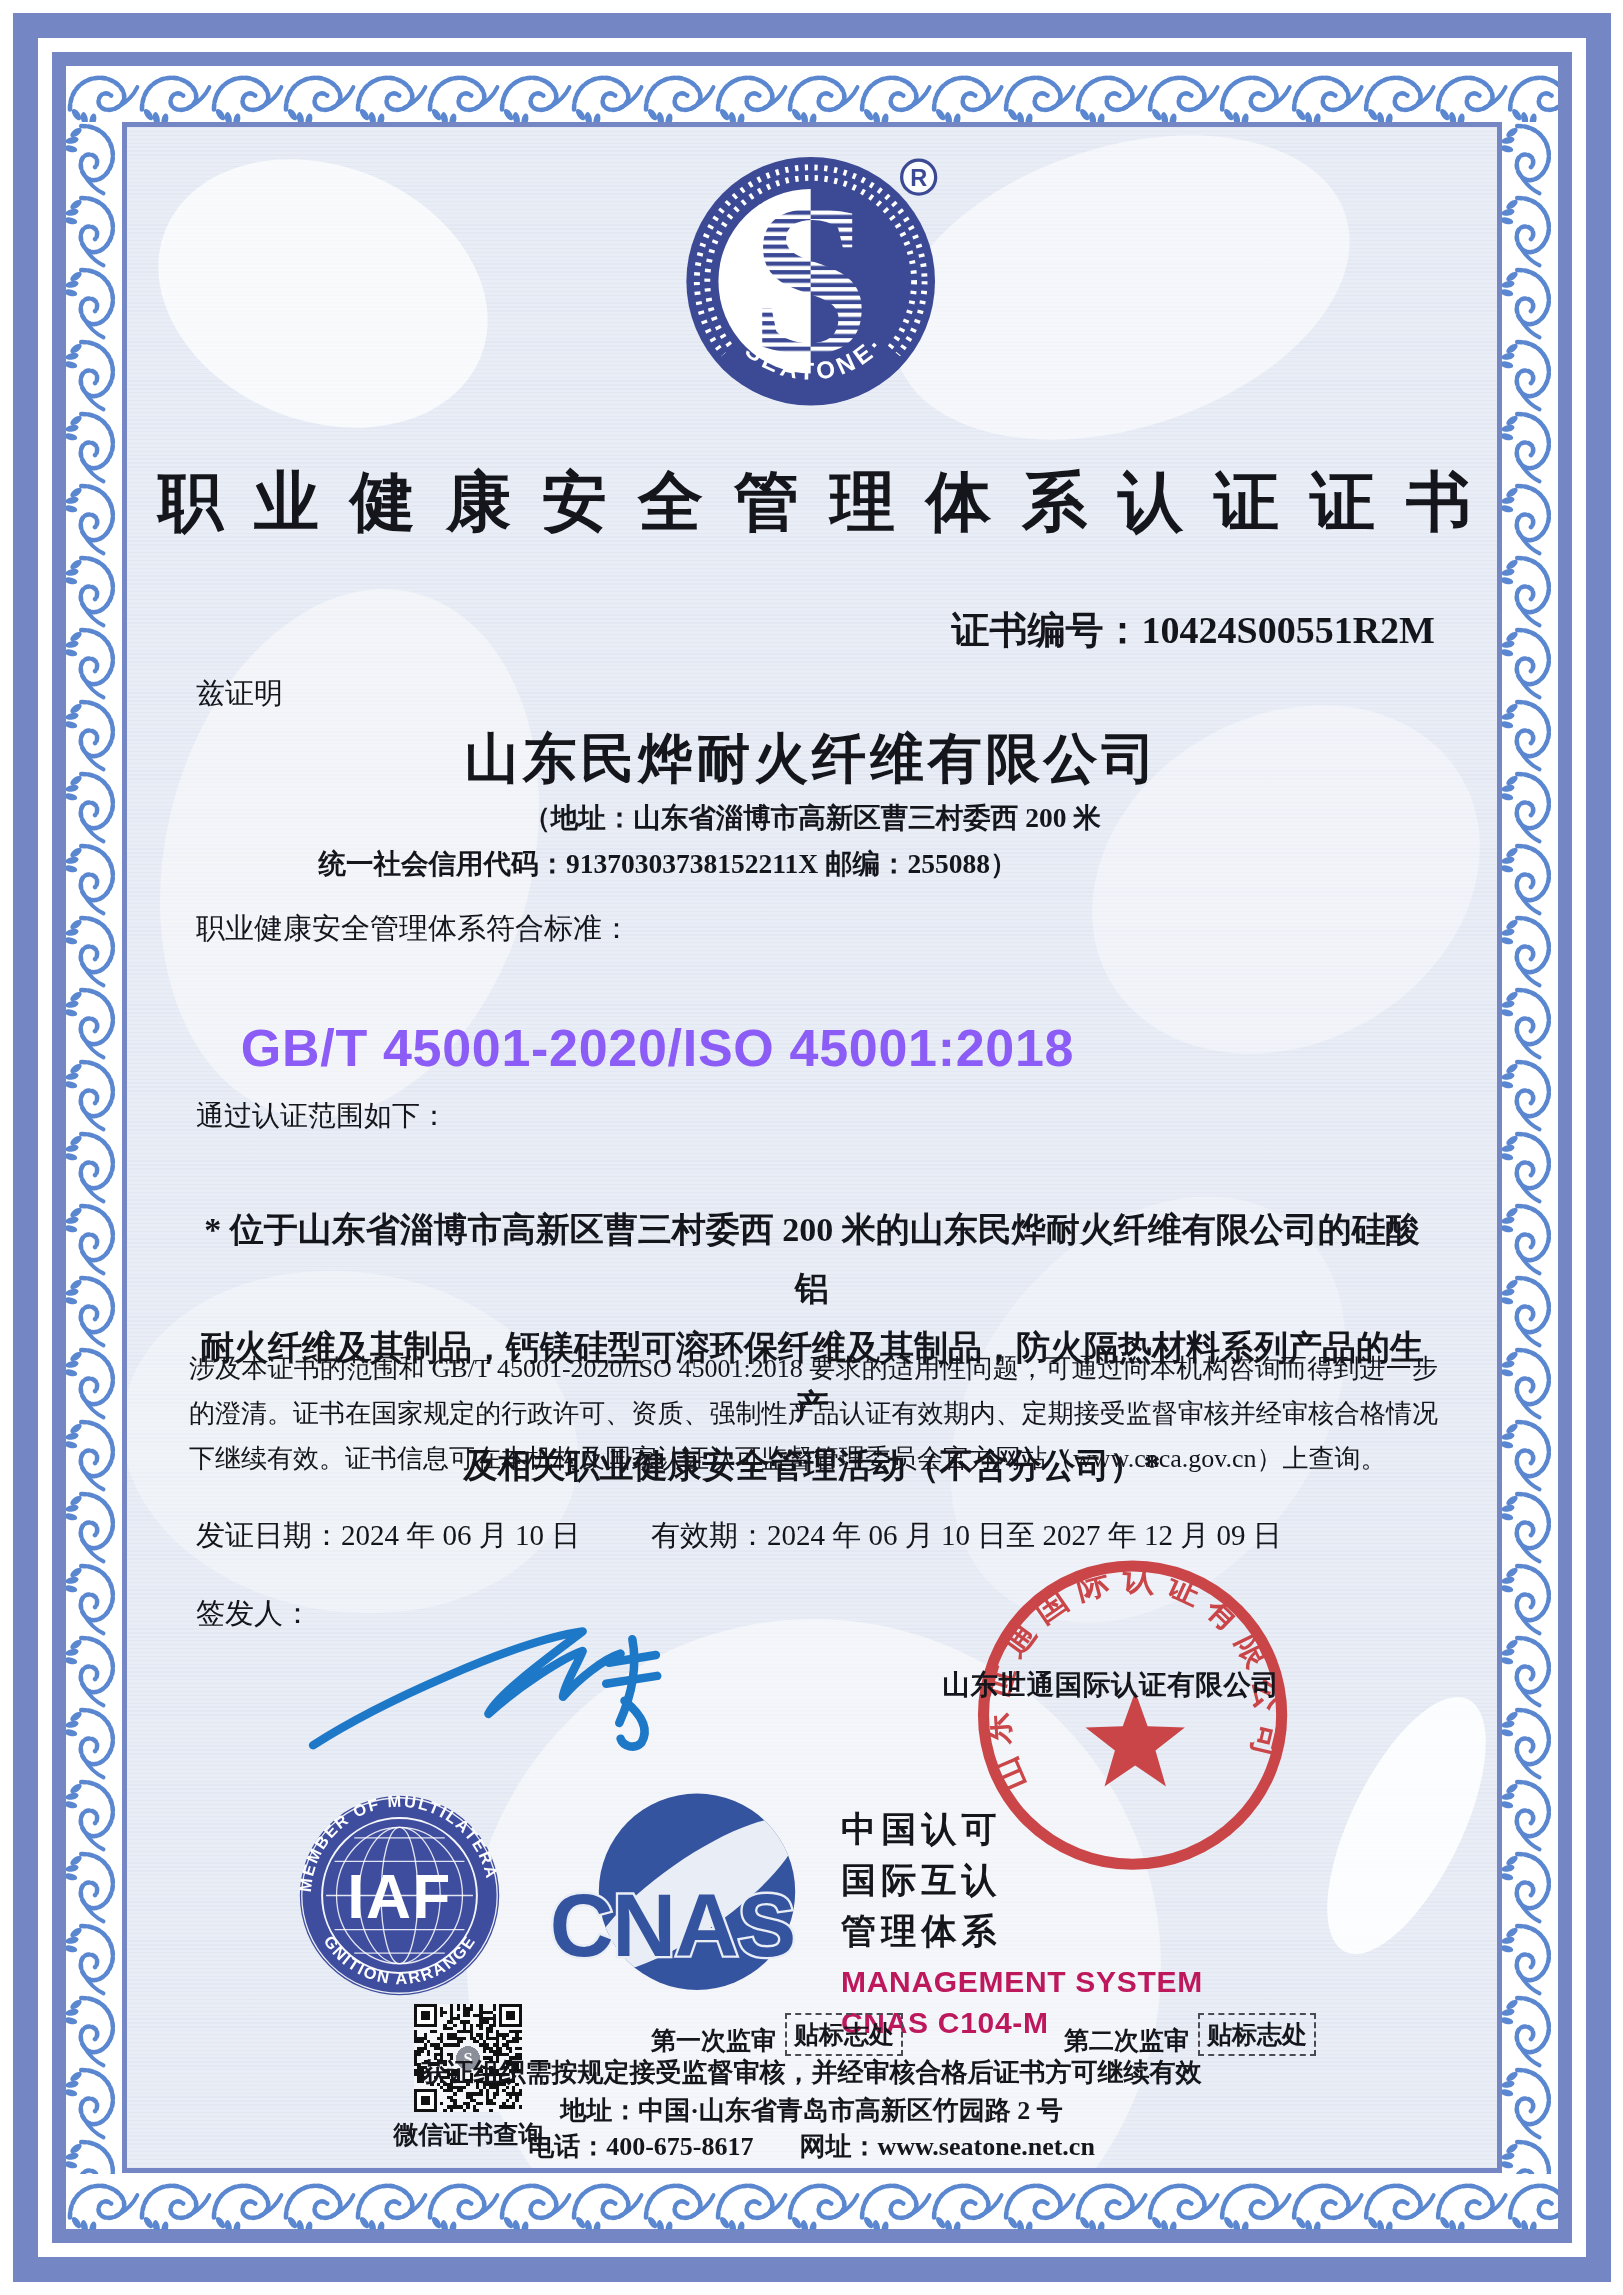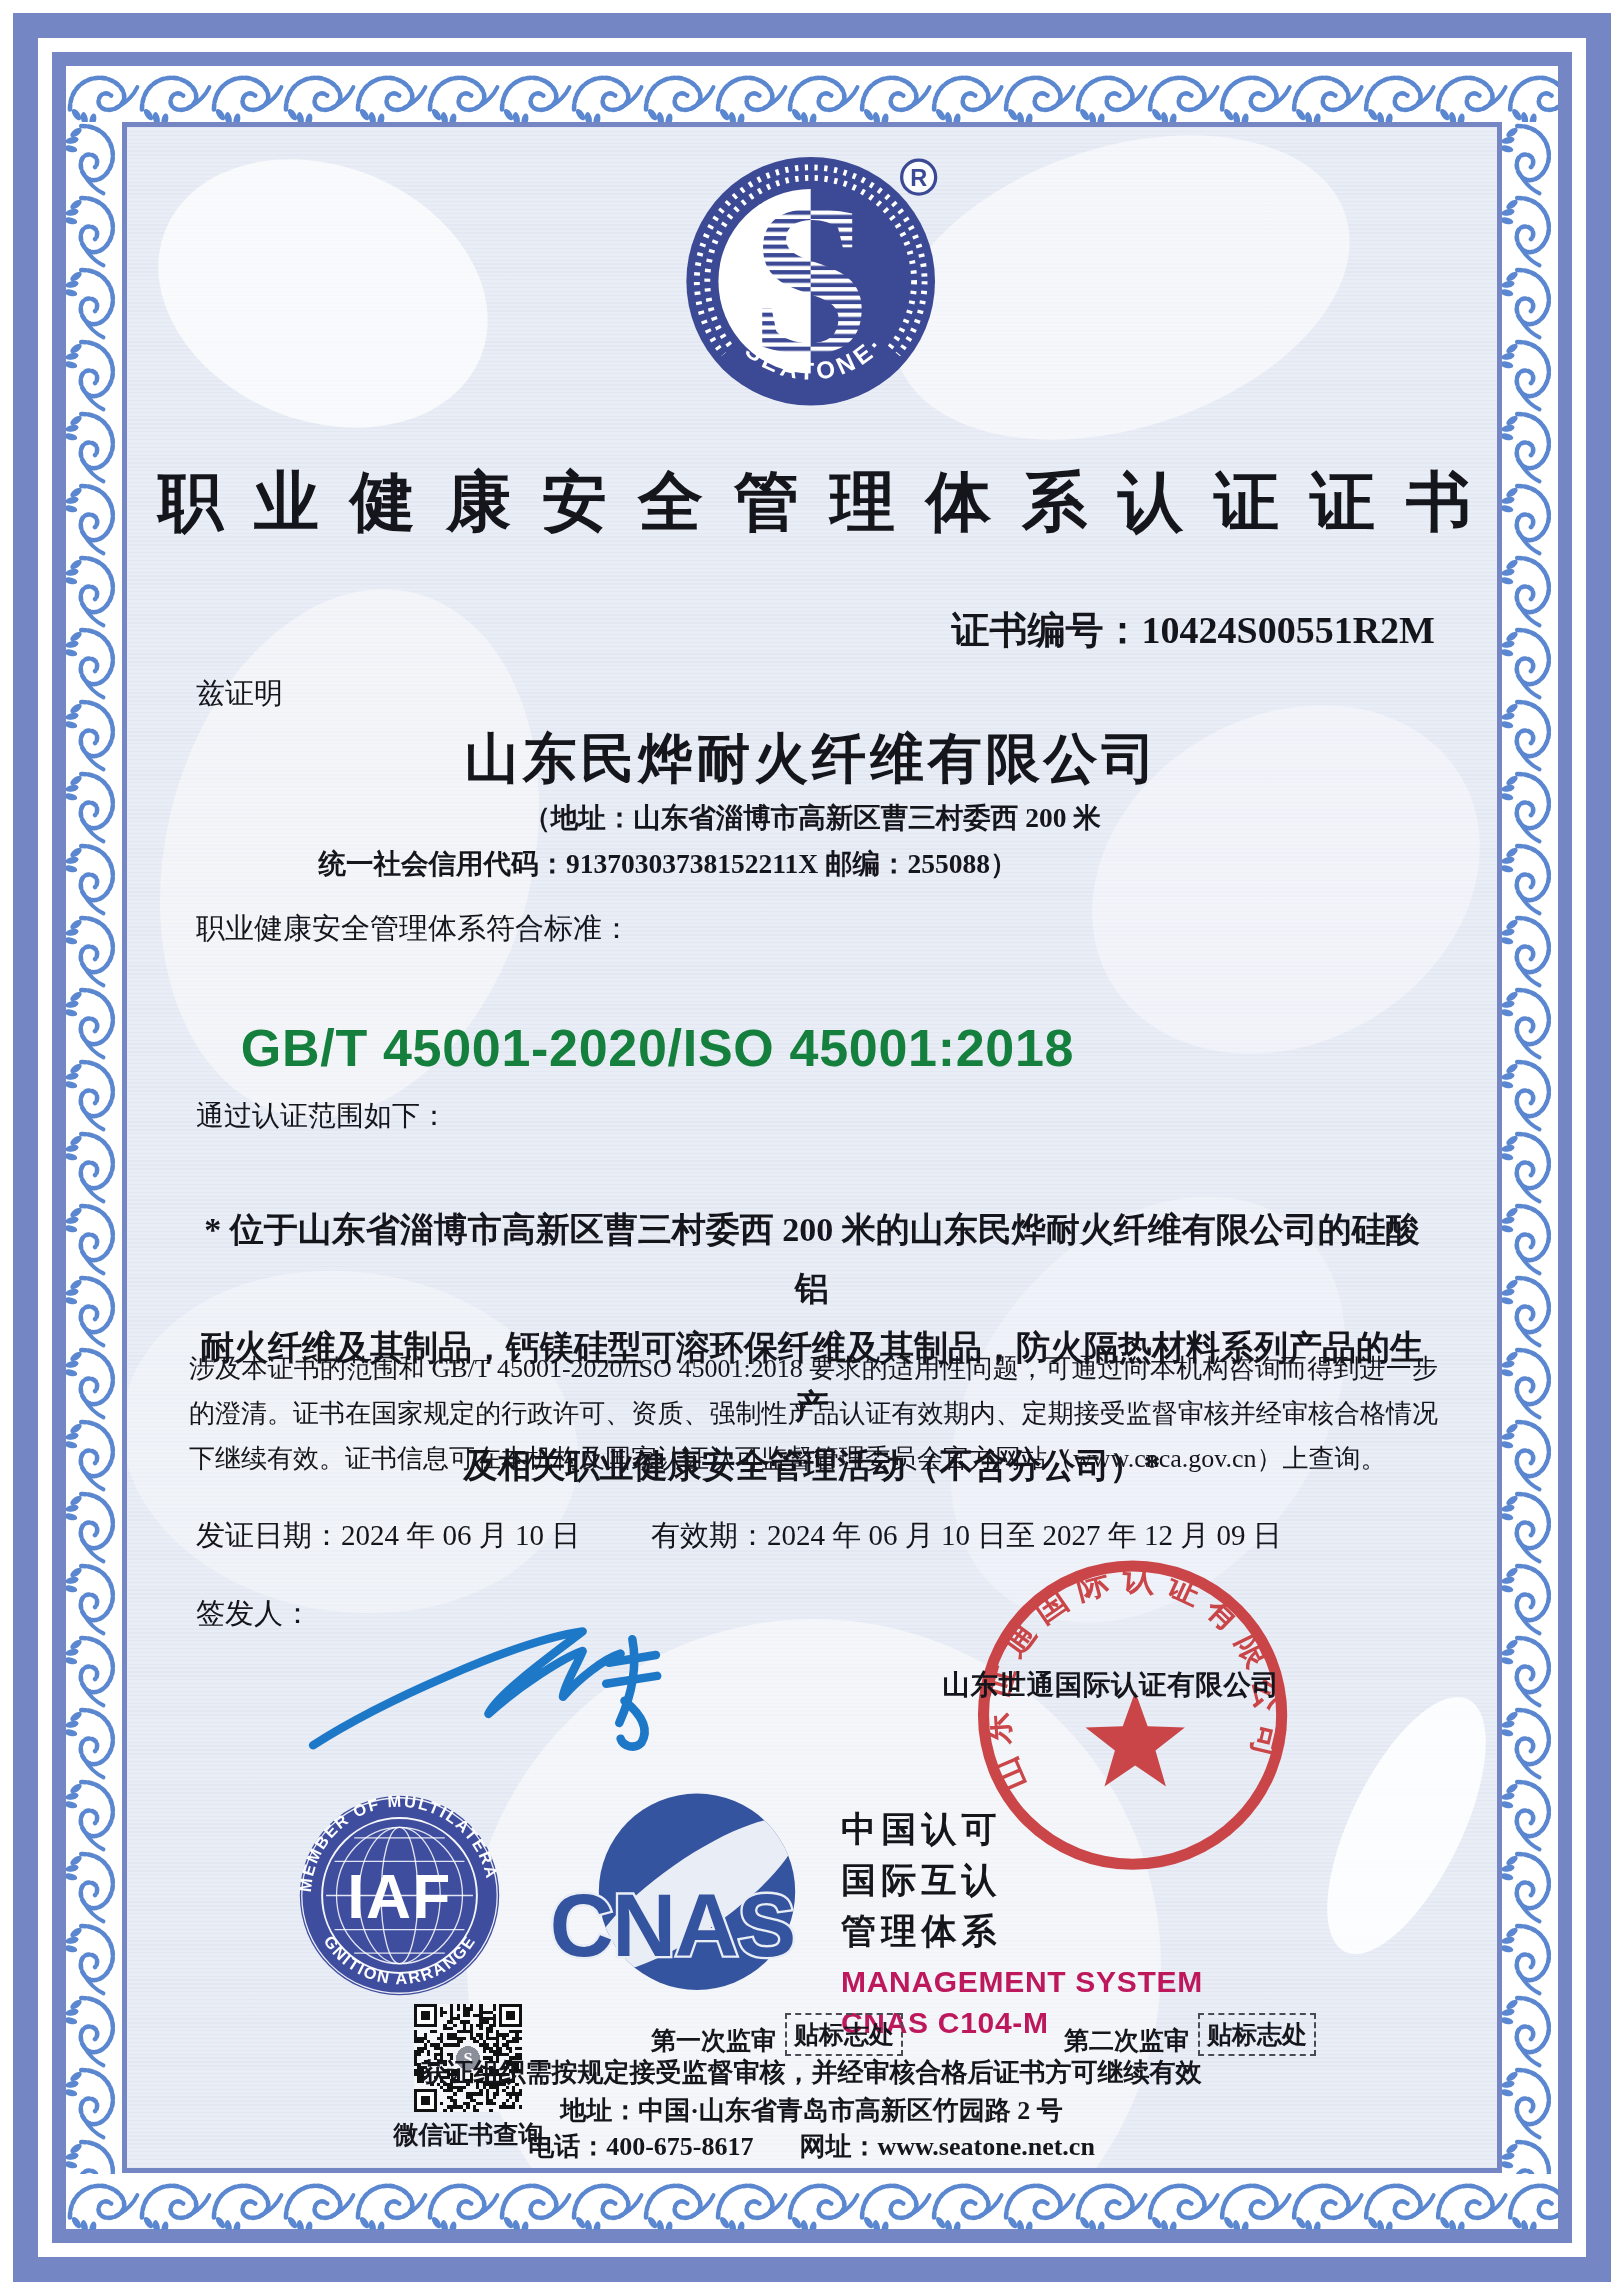--- a/index.html
+++ b/index.html
@@ -24,21 +24,21 @@
     letter-spacing:31px;padding-left:31px;box-sizing:border-box;white-space:nowrap;
   }
   .certno{right:189px;top:605px;font-size:38px;font-weight:bold;white-space:nowrap;}
   .intro{left:196px;top:674px;font-size:29px;}
   .company{left:127px;top:723px;width:1370px;text-align:center;font-size:54px;font-weight:bold;letter-spacing:3.9px;}
   .addr{left:127px;top:800px;width:1370px;text-align:center;font-size:27.5px;font-weight:bold;}
   .credit{left:127px;top:846px;width:1082px;text-align:center;font-size:27.5px;font-weight:bold;}
   .stdlabel{left:196px;top:909px;font-size:29px;}
   .std{
     left:209px;top:1018px;width:897px;text-align:center;font-size:52px;font-weight:bold;
-    font-family:"Liberation Sans","DejaVu Sans",sans-serif;color:#15803d;letter-spacing:0.7px;
+    font-family:"Liberation Sans","DejaVu Sans",sans-serif;color:#8b5cf6;letter-spacing:0.7px;
   }
   .scopelabel{left:196px;top:1097px;font-size:28px;}
   .scope{left:190px;top:1200px;width:1244px;text-align:center;font-size:34px;font-weight:bold;line-height:59px;}
   .note{left:189px;top:1346px;width:1249px;font-size:26px;line-height:45px;text-align:justify;}
   .issue{left:196px;top:1516px;font-size:29px;white-space:nowrap;}
   .valid{left:651px;top:1516px;font-size:29px;white-space:nowrap;}
   .signer{left:196px;top:1594px;font-size:29px;}
   .cnblock{left:841px;top:1804px;width:406px;font-size:35px;font-weight:bold;line-height:51px;letter-spacing:5.2px;}
   .enblock{
     left:841px;top:1961px;width:497px;font-family:"Liberation Sans","DejaVu Sans",sans-serif;

